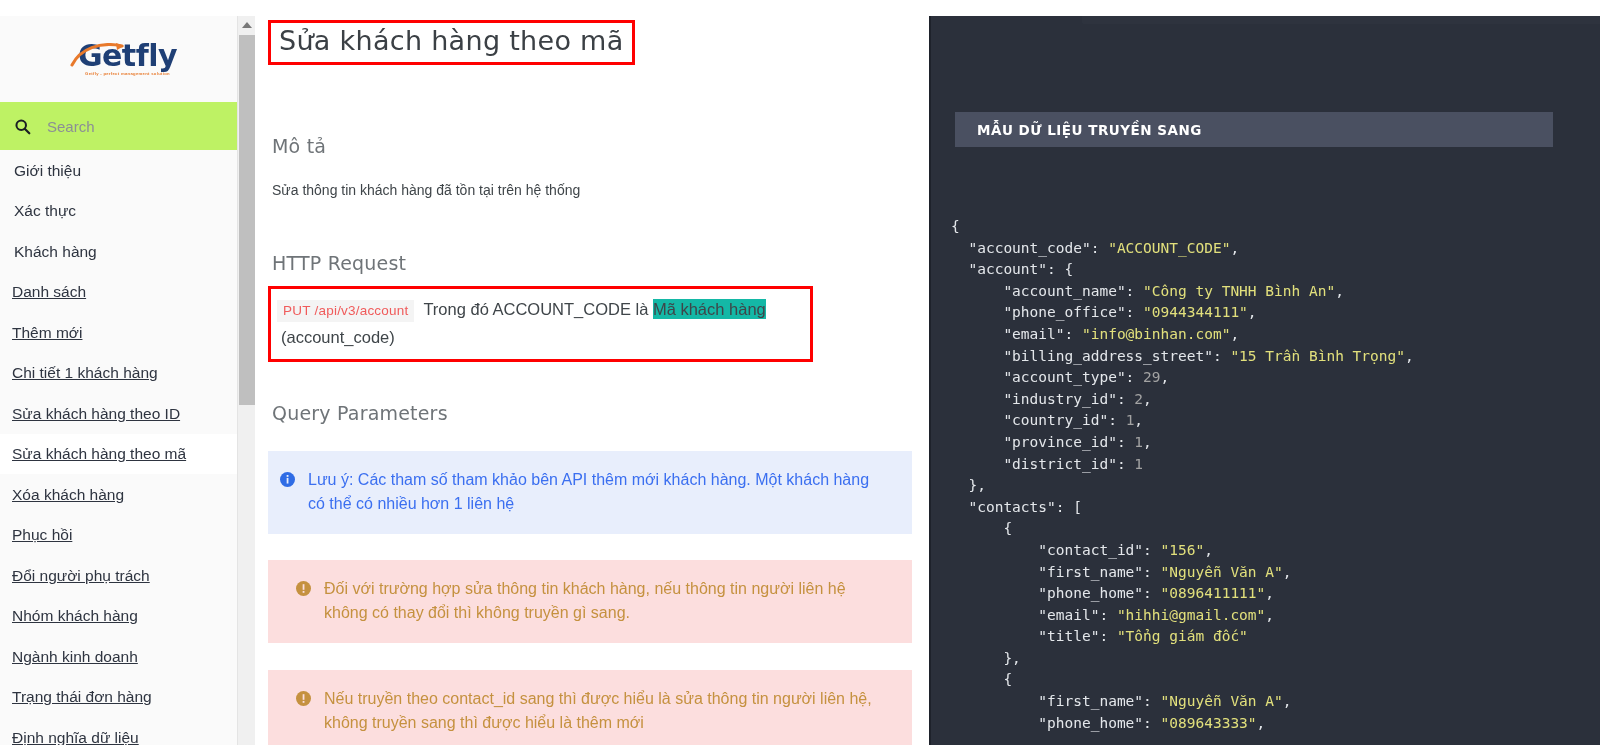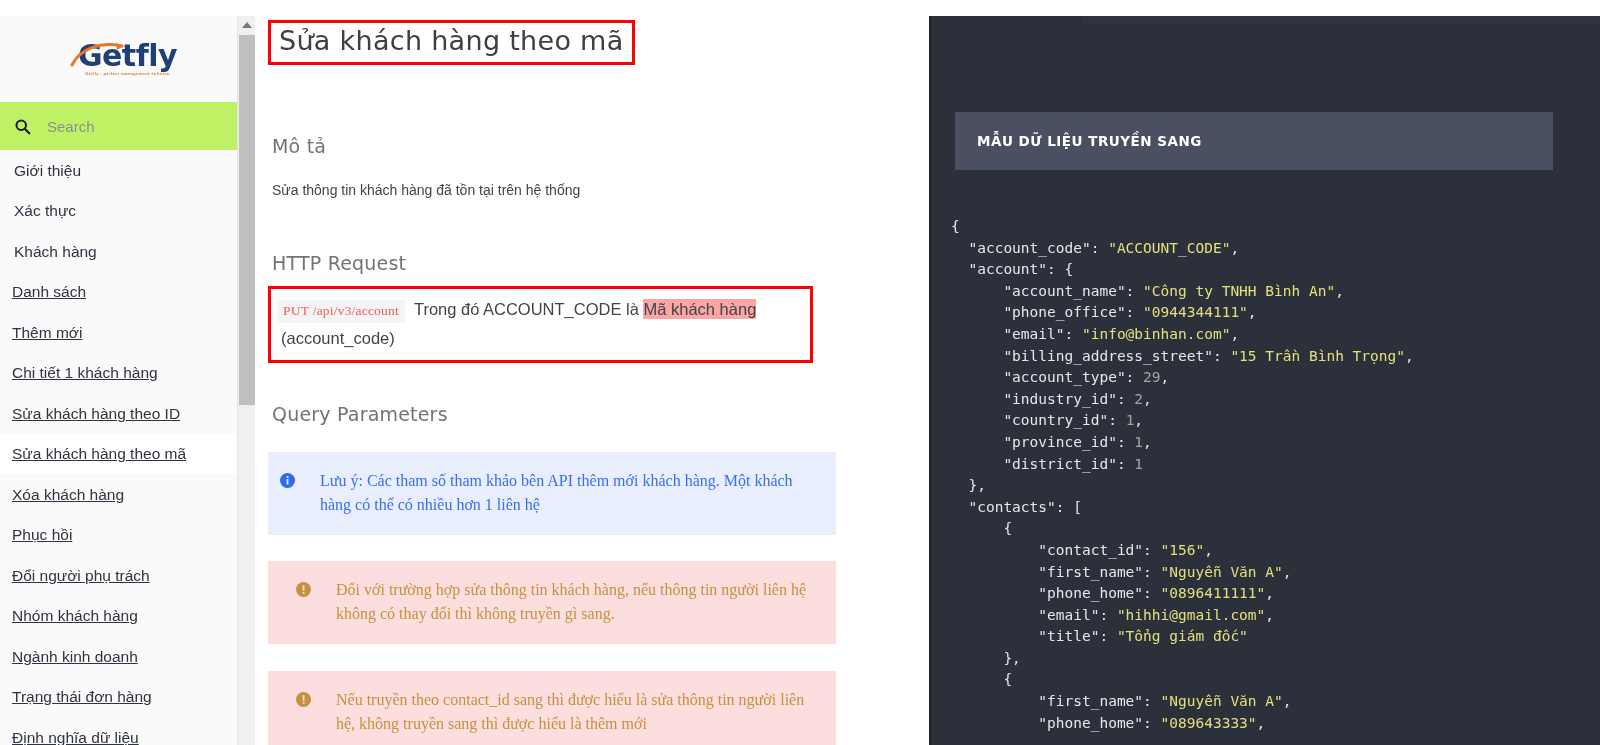--- a/index.html
+++ b/index.html
@@ -149,45 +149,44 @@
   .http-head { margin-top: 52px; }
   .http-box {
     margin-top: 12px;
     width: 545px;
     padding: 11px 10px 12px 6px;
   }
   .http-line1 { display: flex; align-items: baseline; flex-wrap: nowrap; }
   .code-chip {
     background: #f4f4f4;
     color: #f05b5b;
-    font-family: Liberation Serif, serif;
+    font-family: Liberation Sans, sans-serif;
     font-size: 13.5px;
     padding: 3px 6px 4px 6px;
     white-space: nowrap;
     letter-spacing: 0.2px;
   }
   .http-text {
     font-size: 16.5px; color: #3f4549;
     margin-left: 9px; white-space: nowrap;
   }
-  .hl { background: #fca5a5; padding: 1px 0; }
+  .hl { background: #14b8a6; padding: 1px 0; }
   .http-line2 { font-size: 16.5px; color: #3f4549; margin-top: 6px; padding-left: 4px; }
 
   .qp-head { margin-top: 40px; }
 
   .note {
     margin-top: 27px;
-    width: 568px;
+    width: 644px;
     padding: 17px 22px 18px 12px;
     font-size: 16px;
     line-height: 1.5;
     display: flex;
     align-items: flex-start;
-    gap: 25px;
-    font-family: Liberation Serif, serif;
+    gap: 13px;
   }
   .note.info { background: #e8eefc; color: #3b6ff0; }
   .note.warn { background: #fcdede; color: #c98a34; }
   .note .ic { flex: 0 0 auto; margin-top: 2px; font-weight: bold; }
   .note.warn { color: #c5913f; padding-left: 28px; }
   .note-1 { margin-top: 27px; }
   .note-2 { margin-top: 26px; }
   .note-3 { margin-top: 27px; }
 
   
@@ -200,21 +199,21 @@
     border-left: 2px solid #1e222b;
   }
   .ghost-bar {
     position: absolute; top: -10px; left: 151px;
     width: 530px; height: 18px;
     background: #30364298;
     border-radius: 2px;
   }
   .code-title-bar {
     position: absolute; top: 96px; left: 24px;
-    width: 598px; height: 58px;
+    width: 598px; height: 35px;
     background: #4a5061;
     display: flex; align-items: center;
     padding-left: 22px;
   }
   .code-title {
     font-family: "DejaVu Sans", sans-serif;
     font-size: 13.5px;
     font-weight: bold;
     color: #ffffff;
     letter-spacing: 0.5px;

